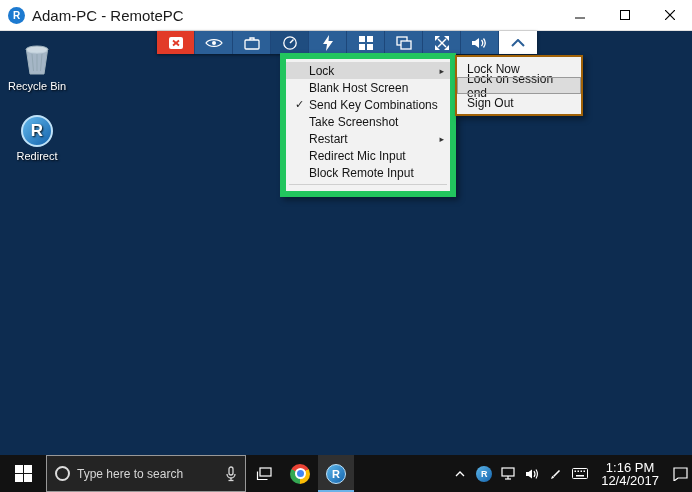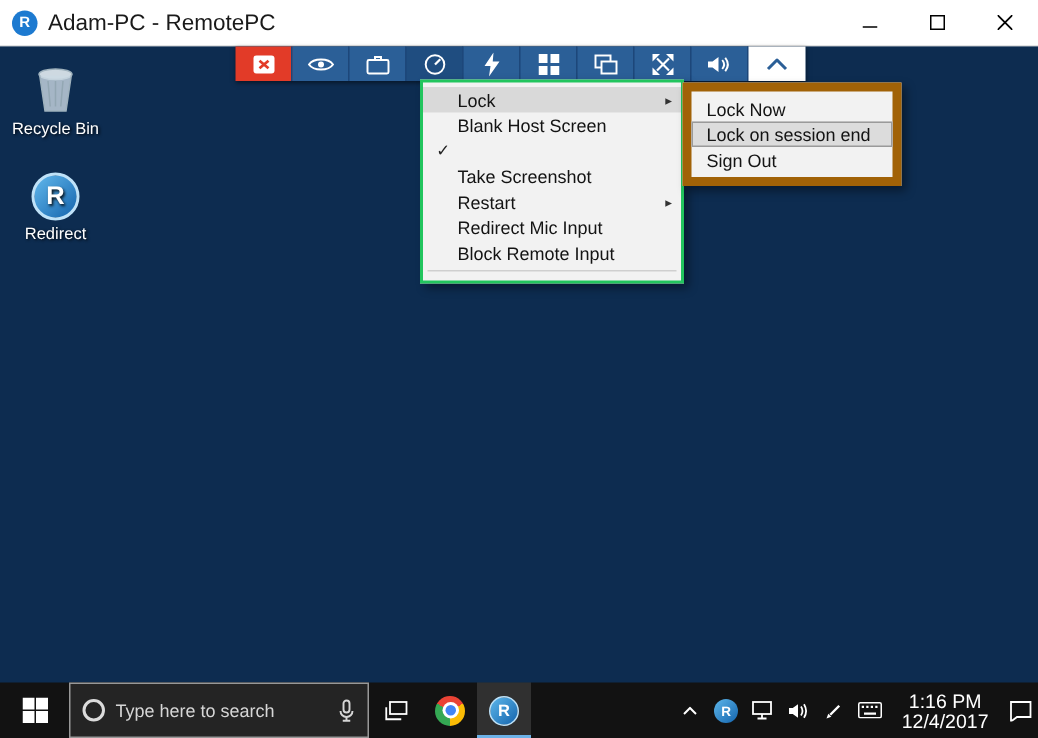--- a/index.html
+++ b/index.html
@@ -30,32 +30,32 @@
   .rtoolbar { position:absolute; left:157px; top:0; display:flex; height:23px;
               box-shadow:0 1px 3px rgba(0,0,0,.5); z-index:10; }
   .tool-btn { width:38px; height:23px; background:#2b5f97; border-right:1px solid #1d477a;
               display:flex; align-items:center; justify-content:center; cursor:pointer; }
   .tool-btn.red { background:#e23b28; }
   .tool-btn.active { background:#1f4d80; }
   .tool-btn.collapse { background:#ffffff; border-right:none; }
 
   
   .context-menu { position:absolute; left:280px; top:22px; width:176px; background:#f2f2f2;
-                  border:2px solid #22c55e; box-shadow:3px 3px 6px rgba(0,0,0,.4);
+                  border:6px solid #22c55e; box-shadow:3px 3px 6px rgba(0,0,0,.4);
                   padding:3px 0; font-size:12px; color:#141414; z-index:20; }
   .menu-item { height:17px; display:flex; align-items:center; padding:0 6px 0 4px; cursor:pointer; }
   .menu-item.hl { background:#d9d9d9; }
   .mi-check { width:19px; text-align:center; font-size:11px; color:#222; }
   .mi-label { flex:1; white-space:nowrap; }
   .mi-arrow { width:10px; font-size:9px; color:#333; text-align:right; }
   .menu-sep { height:1px; background:#cfcfcf; margin:3px 3px; }
 
   
-  .sub-menu { position:absolute; left:455px; top:24px; width:146px; background:#f2f2f2;
-              border:6px solid #a16207; box-shadow:3px 3px 6px rgba(0,0,0,.4);
+  .sub-menu { position:absolute; left:455px; top:24px; width:128px; background:#f2f2f2;
+              border:2px solid #a16207; box-shadow:3px 3px 6px rgba(0,0,0,.4);
               padding:3px 0; font-size:12px; color:#141414; z-index:21; }
   .sub-item { height:17px; display:flex; align-items:center; padding:0 8px 0 10px; cursor:pointer; }
   .sub-item.hl { background:#dcdcdc; outline:1px solid #9a9a9a; outline-offset:-1px; }
 
   
   .taskbar { position:absolute; left:0; right:0; bottom:0; height:37px; background:#121212;
              display:flex; align-items:flex-end; color:#fff; z-index:30; }
   .tb-start { width:46px; height:100%; display:flex; align-items:center; justify-content:center; cursor:pointer; }
   .search-box { width:200px; height:100%; background:#242424; border:1px solid #989898;
                 display:flex; align-items:center; padding:0 8px; gap:7px; }
@@ -202,20 +202,21 @@
         <span class="mi-check"></span>
         <span class="mi-label">Lock</span>
         <span class="mi-arrow">▸</span>
       </div>
       <div class="menu-item">
         <span class="mi-check"></span>
         <span class="mi-label">Blank Host Screen</span>
       </div>
       <div class="menu-item">
         <span class="mi-check">✓</span>
+        <span class="mi-label">Send Key Combinations</span>
       </div>
       <div class="menu-item">
         <span class="mi-check"></span>
         <span class="mi-label">Take Screenshot</span>
       </div>
       <div class="menu-item">
         <span class="mi-check"></span>
         <span class="mi-label">Restart</span>
         <span class="mi-arrow">▸</span>
       </div>

